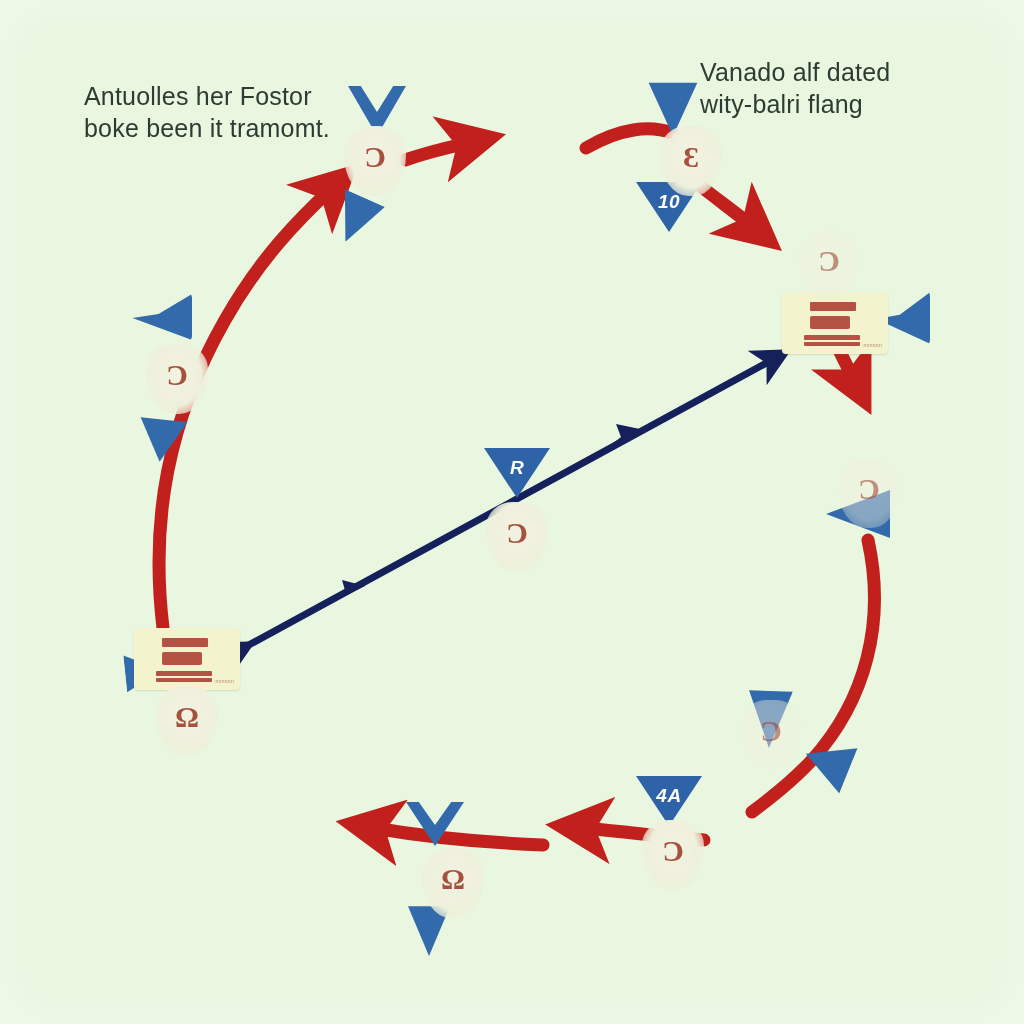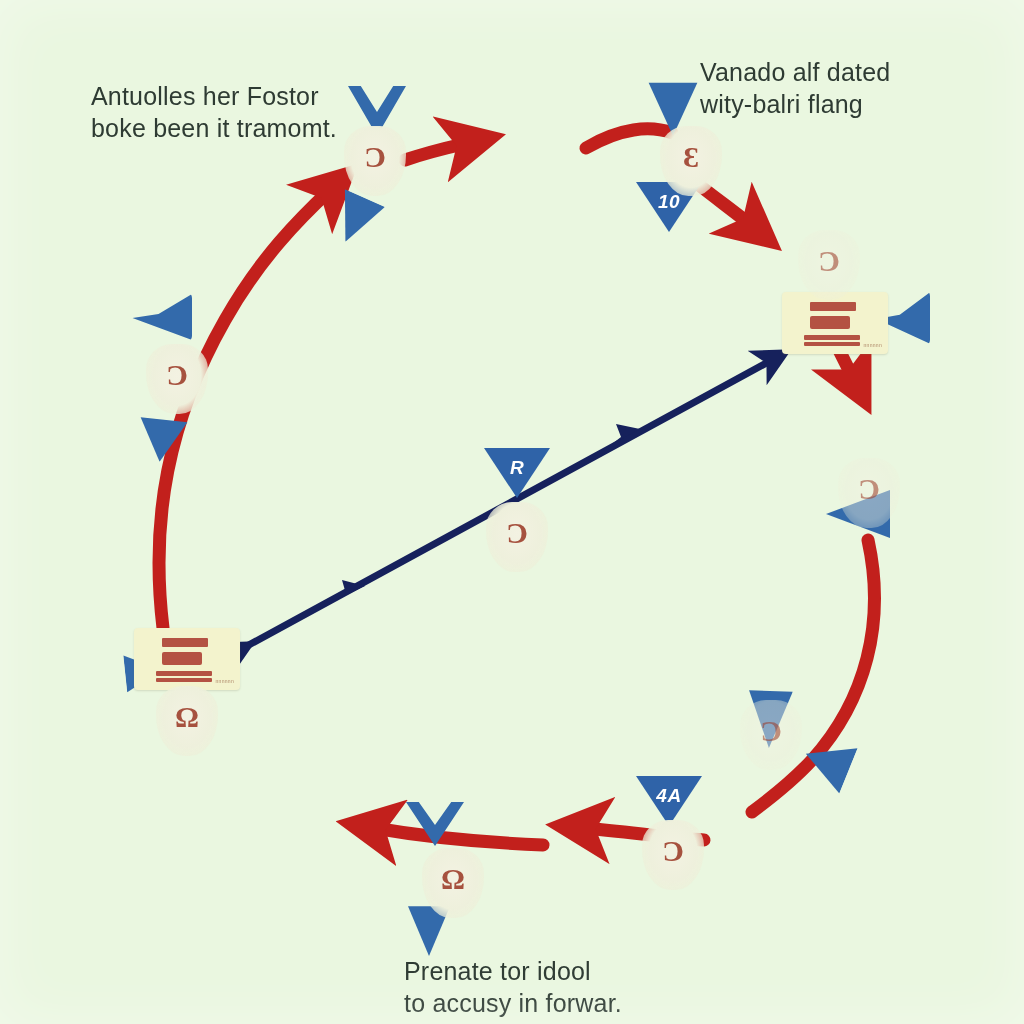--- a/index.html
+++ b/index.html
@@ -30,21 +30,21 @@
   }
   .caption {
     position: absolute;
     color: #2e3b33;
     font-size: 25px;
     line-height: 1.28;
     font-weight: 400;
     letter-spacing: .2px;
     white-space: pre-line;
   }
-  .cap-tl { left: 84px;  top: 80px; margin-left: 7px;  }
+  .cap-tl { left: 84px;  top: 80px;  }
   .cap-tr { left: 700px; top: 56px;  }
   .cap-b  { left: 404px; top: 955px; }
 
   
   .token {
     position: absolute;
     width: 62px;
     height: 70px;
   }
   .token .pouch {
@@ -258,16 +258,14 @@
   </div>
   <div class="token faded" style="left:740px; top:700px;">
     <div class="pouch"></div>
     <div class="glyph">Ɔ</div>
   </div>
 
   <div class="caption cap-tl">Antuolles her Fostor
 boke been it tramomt.</div>
   <div class="caption cap-tr">Vanado alf dated
 wity-balri flang</div>
-  <div class="caption cap-b">Prenate tor idool
-to accusy in forwar.</div>
 
 </div>
 
 </body></html>

